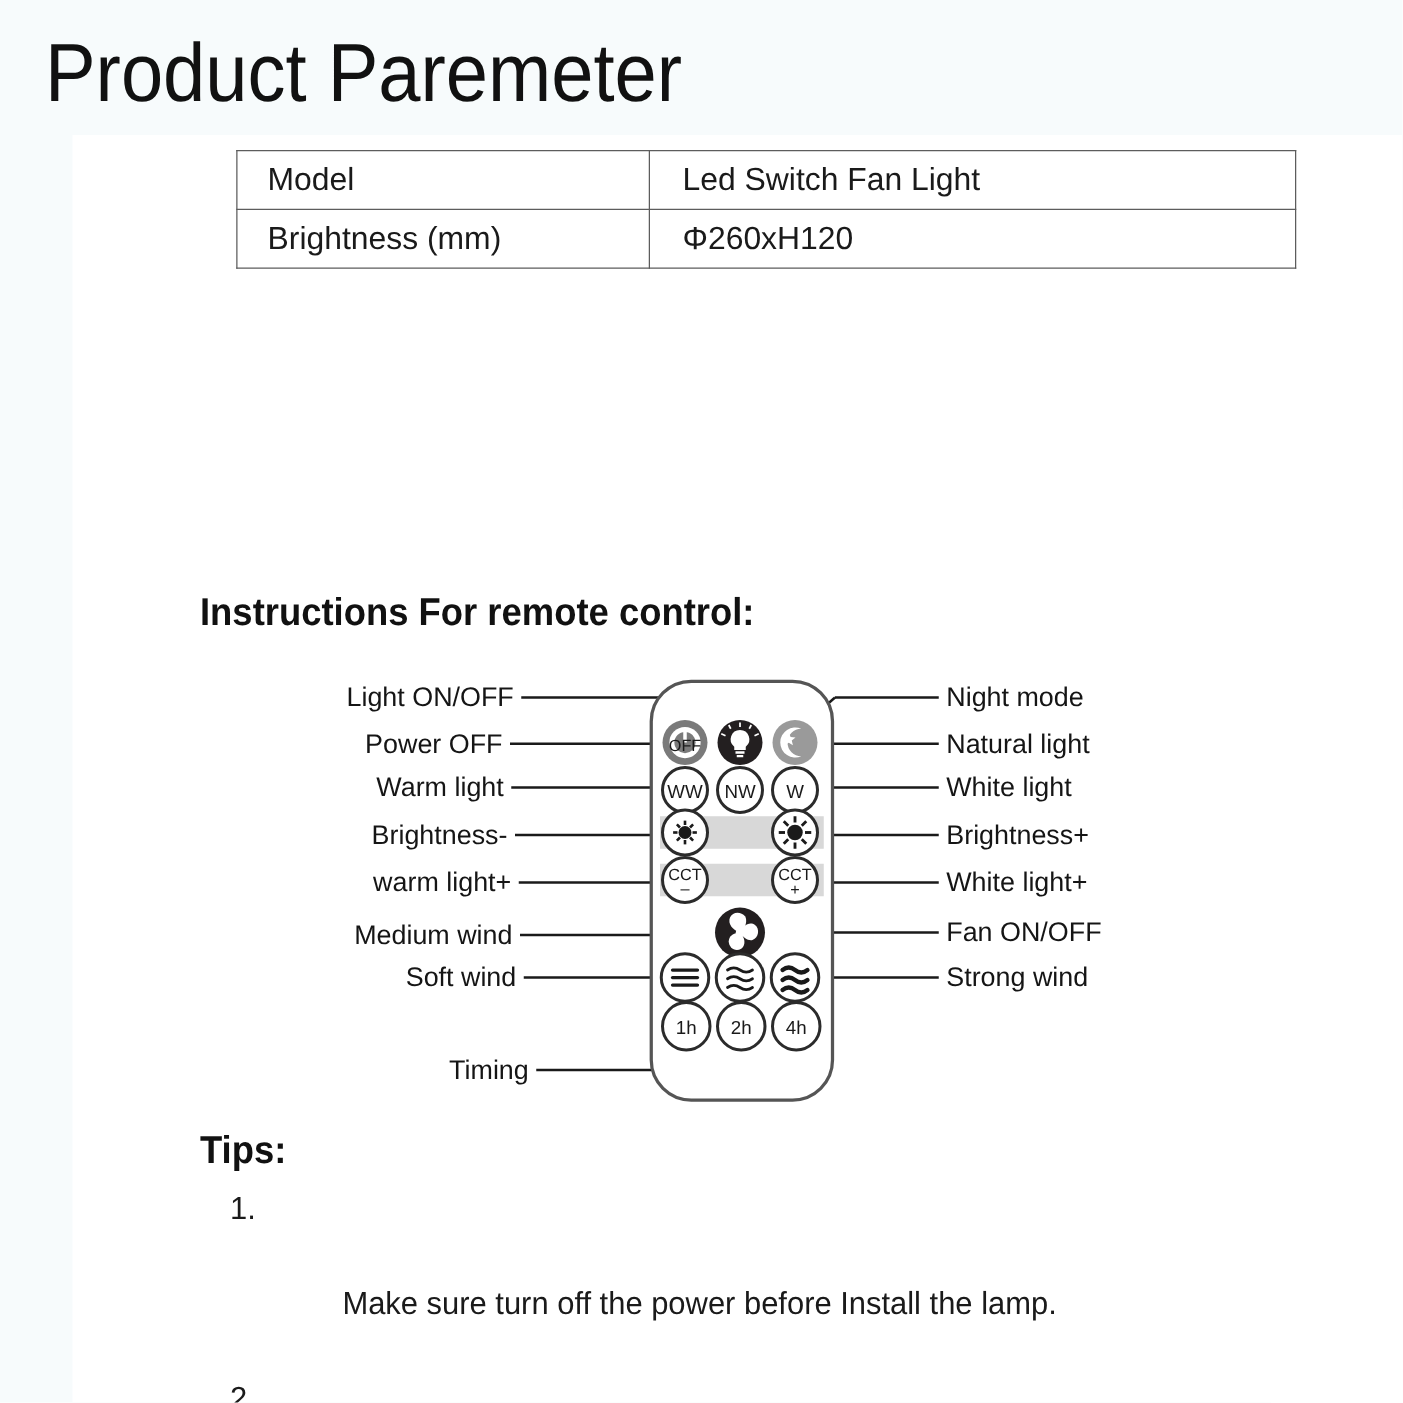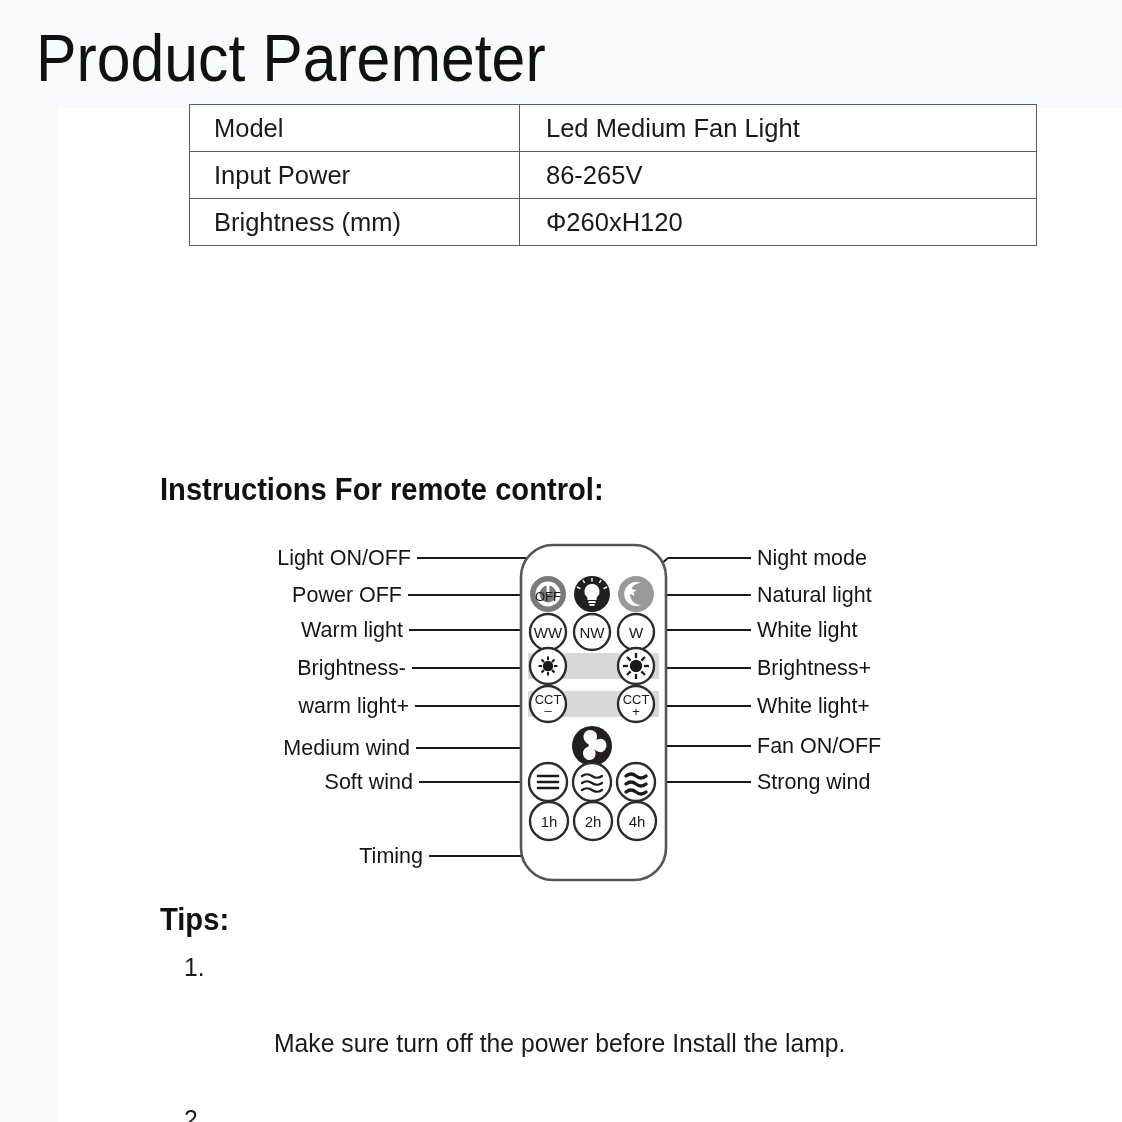--- a/index.html
+++ b/index.html
@@ -46,21 +46,21 @@
     transform: scaleX(0.92);
     transform-origin: left center;
     letter-spacing: 0px;
     white-space: nowrap;
   }
 
   
   .spec-table {
     position: absolute;
     left: 189px;
-    top: 104px;
+    top: 120px;
     width: 795px;
     border-collapse: collapse;
     table-layout: fixed;
   }
   .spec-table td {
     border: 1.6px solid #5c5c5c;
     height: 46px;
     padding: 0 0 0 24px;
     font-size: 25.5px;
     color: #1a1a1a;
@@ -154,25 +154,21 @@
   <div class="white-panel"></div>
 
   <div class="content">
 
     <div class="title">Product Paremeter</div>
 
     <table class="spec-table">
       <tbody>
         <tr>
           <td class="key">Model</td>
-          <td class="val">Led Medium Fan Light</td>
-        </tr>
-        <tr>
-          <td class="key">Input Power</td>
-          <td class="val">86-265V</td>
+          <td class="val">Led Switch Fan Light</td>
         </tr>
         <tr>
           <td class="key">Brightness (mm)</td>
           <td class="val">Φ260xH120</td>
         </tr>
       </tbody>
     </table>
 
     <div class="heading heading-instructions">Instructions For remote control:</div>
 

